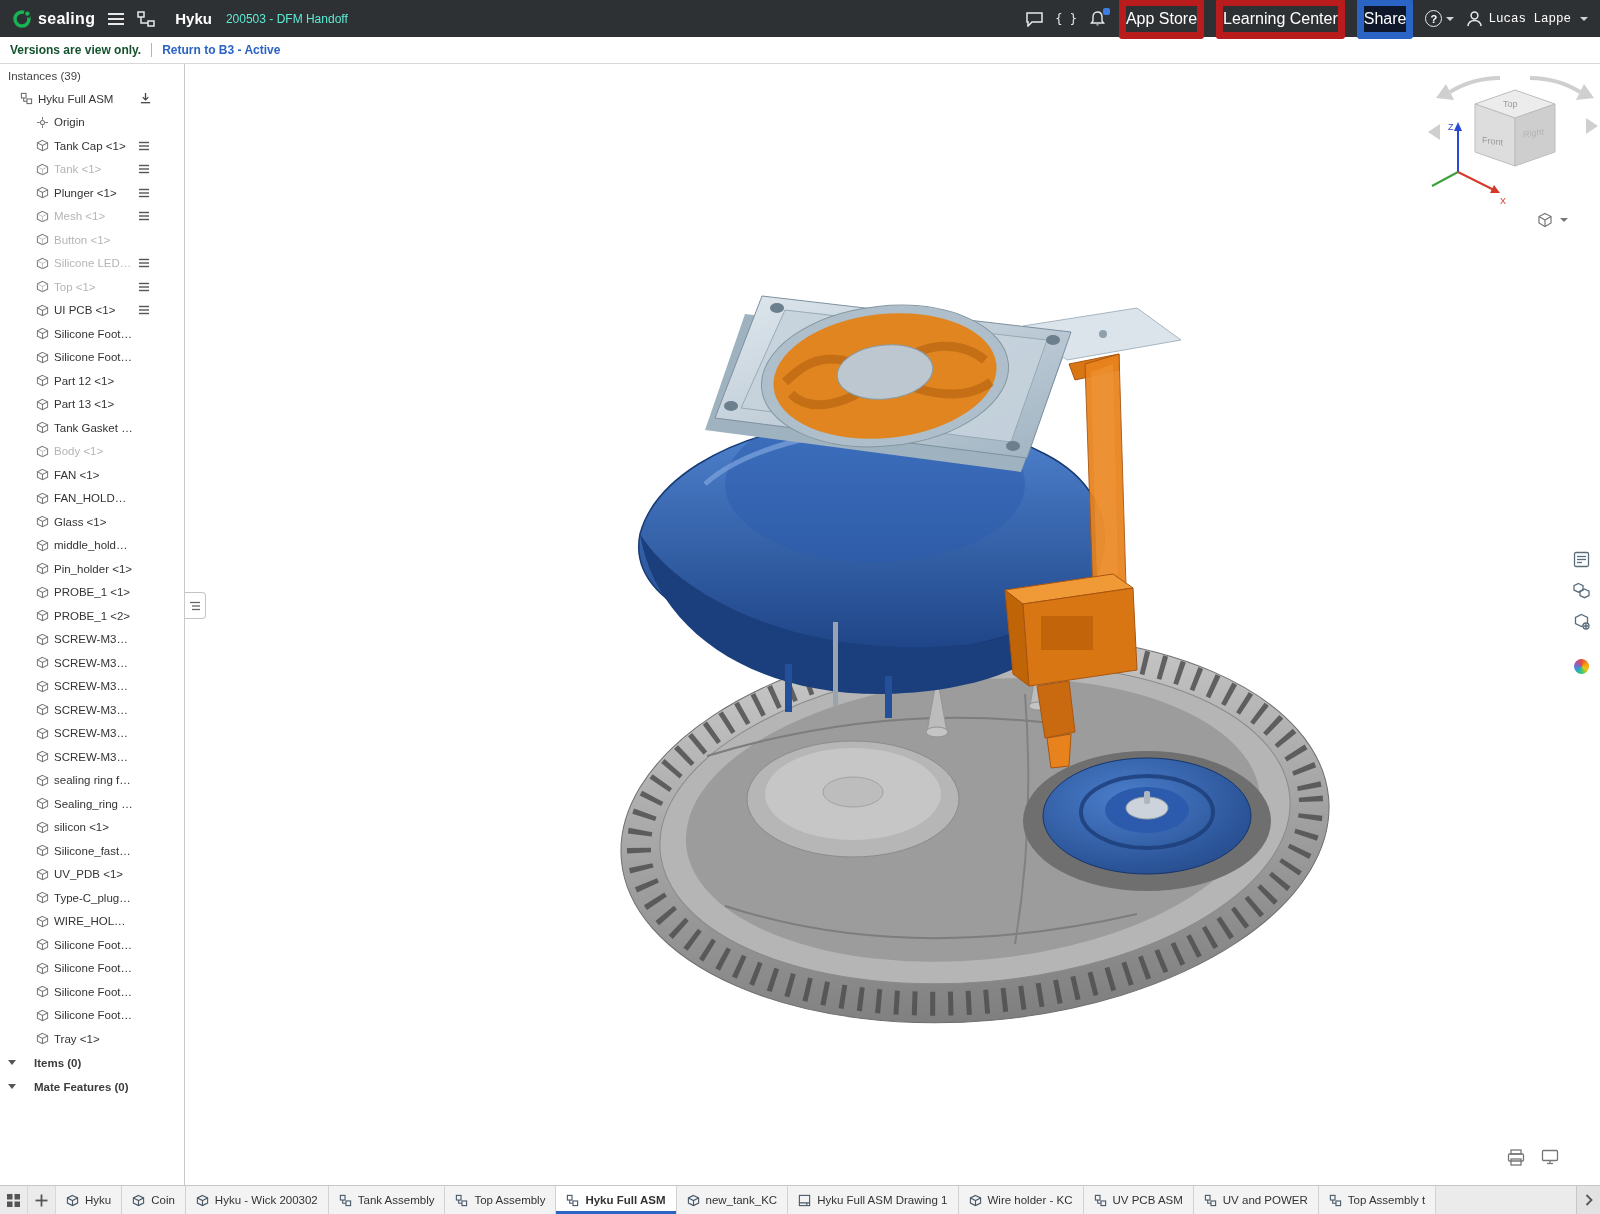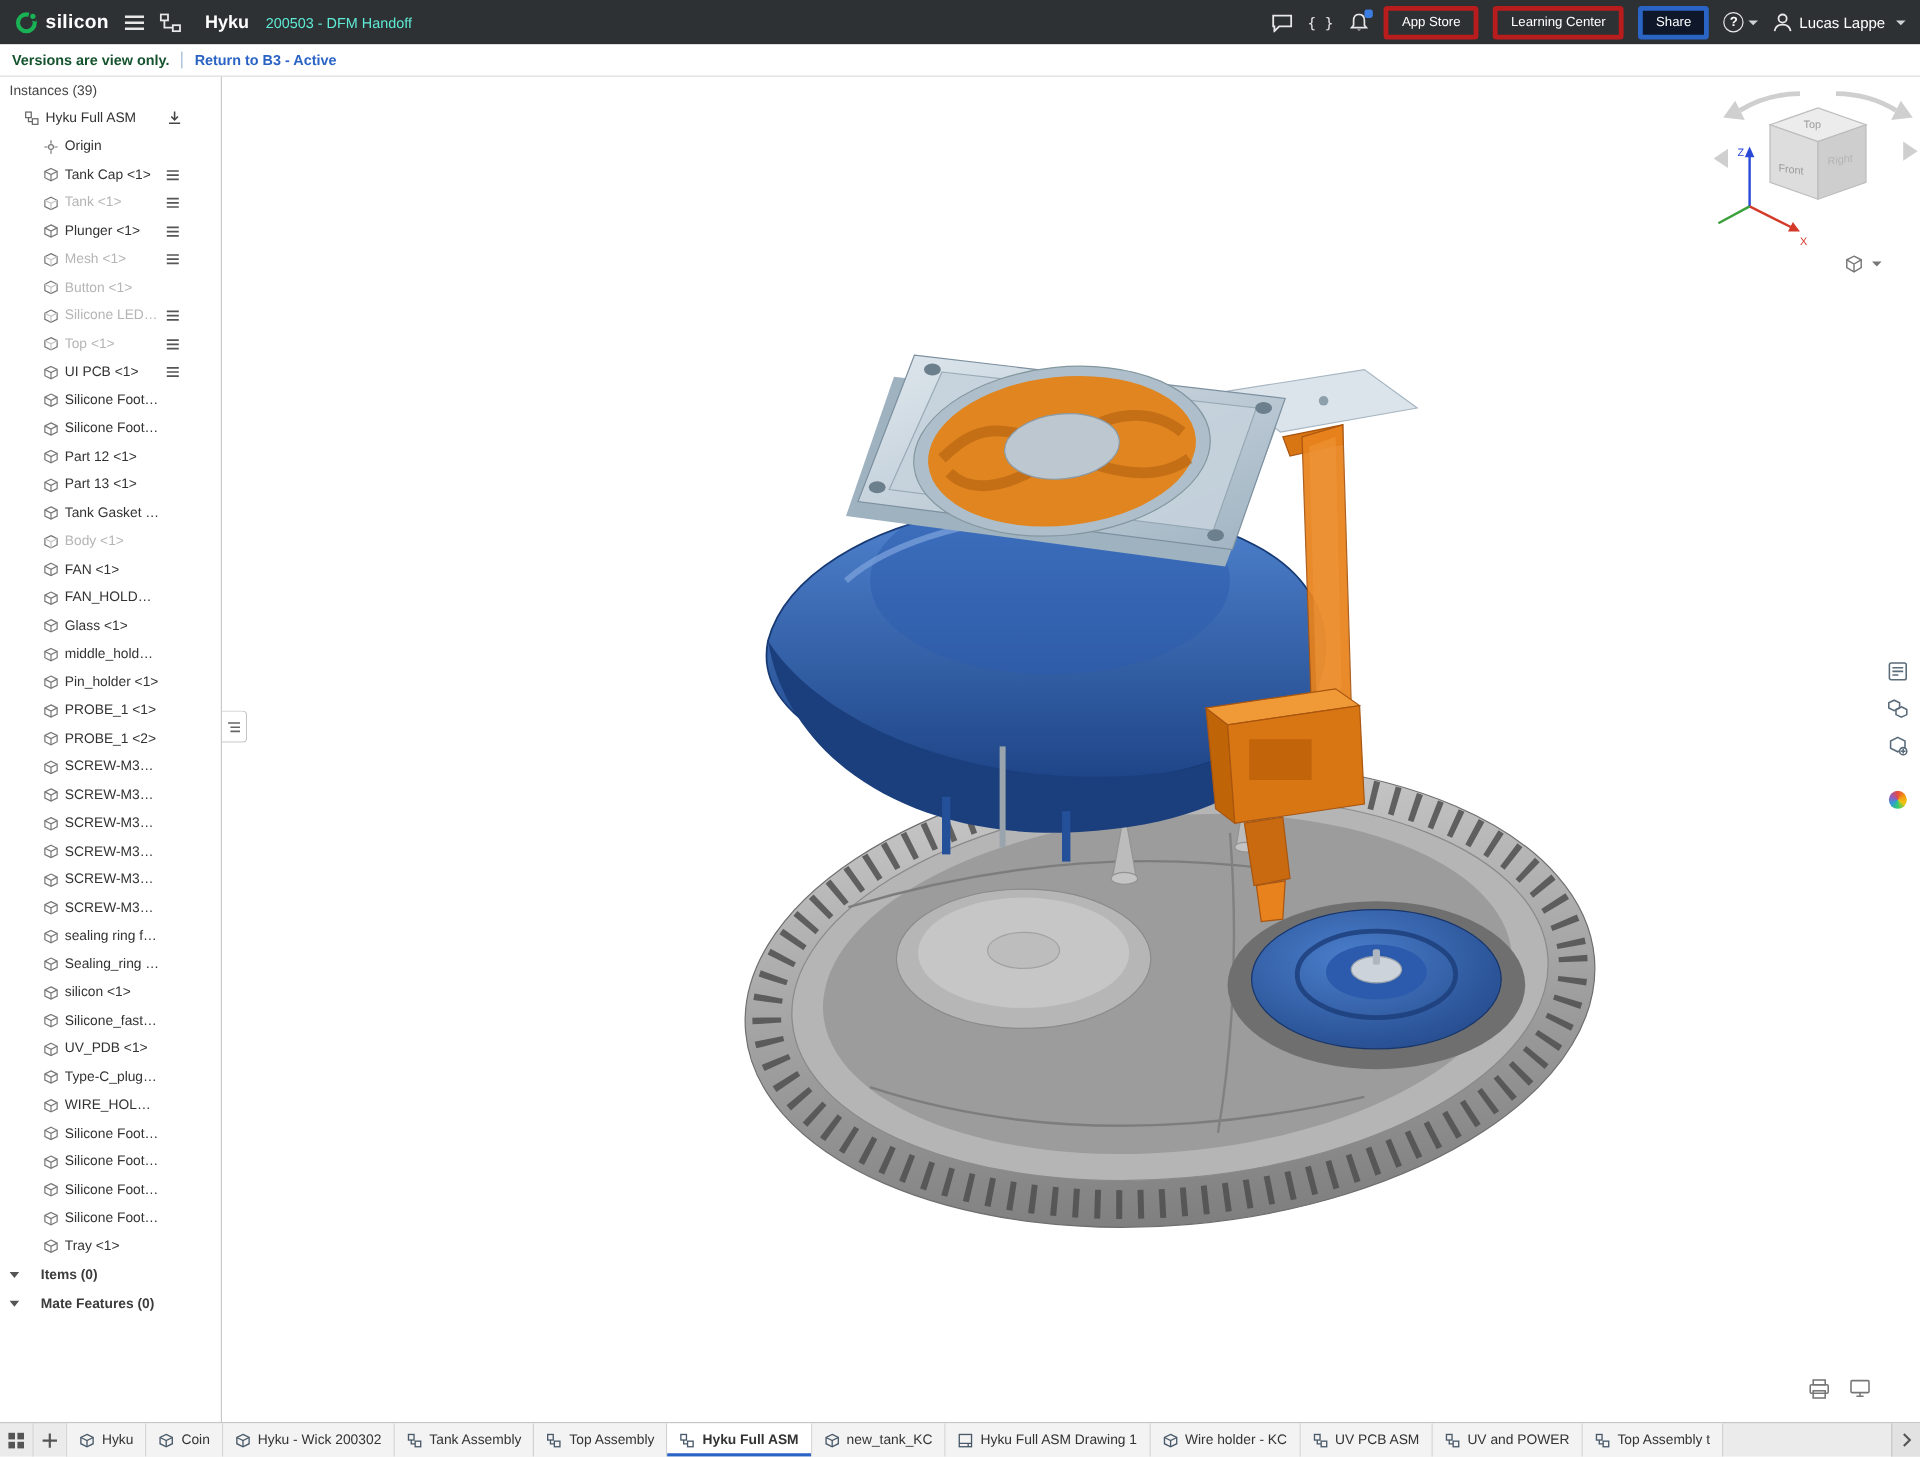--- a/index.html
+++ b/index.html
@@ -9,32 +9,32 @@
   
   .topbar { height:37px; background:#2e3134; color:#fff; display:flex; align-items:center;
     padding:0 12px; gap:12px; }
   .brand { display:flex; align-items:center; gap:6px; }
   .brand-text { font-size:16px; font-weight:bold; letter-spacing:.3px; }
   .tb-icon { width:18px; height:18px; display:inline-flex; align-items:center; justify-content:center;
     color:#e8e8e8; cursor:pointer; }
   .doc-title { font-size:15px; font-weight:bold; margin-left:8px; }
   .doc-subtitle { font-size:12px; color:#5eead4; margin-left:2px; }
   .tb-spacer { flex:1; }
-  .tb-btn { border:4px solid #b91c1c; border-radius:3px; background:transparent; color:#fff;
-    font-size:11px; padding:4px 11px; cursor:pointer; font-family:inherit; white-space:nowrap; }
+  .tb-btn { border:7px solid #b91c1c; border-radius:3px; background:transparent; color:#fff;
+    font-size:16px; padding:4px 0; cursor:pointer; font-family:inherit; white-space:nowrap; }
   .tb-btn.share { background:#0f172a; border-color:#2a64c5; }
   .code-glyph { font-family:"DejaVu Sans Mono", monospace; font-size:12px; color:#e8e8e8; }
   .bell-wrap { position:relative; }
   .bell-badge { position:absolute; top:-2px; right:-3px; width:7px; height:7px; border-radius:2px;
     background:#3b7de0; }
   .help-circle { width:17px; height:17px; border-radius:50%; border:1.5px solid #e8e8e8;
     display:flex; align-items:center; justify-content:center; font-size:11px; font-weight:bold; }
   .caret-down { width:0; height:0; border-left:4px solid transparent; border-right:4px solid transparent;
     border-top:4px solid #cfd3d8; display:inline-block; margin-left:4px; }
-  .user-wrap { display:flex; align-items:center; gap:5px; font-size:12.5px; cursor:pointer; }
+  .user-wrap { display:flex; align-items:center; gap:5px; font-size:12.5px; cursor:pointer;font-family:Liberation Mono, monospace; }
 
   
   .versionbar { height:27px; background:#fff; border-bottom:1px solid #d7d7d7; display:flex;
     align-items:center; padding-left:10px; font-size:12px; }
   .vb-notice { font-weight:bold; color:#14532d; }
   .vb-sep { width:1px; height:14px; background:#9fb6d8; margin:0 10px; }
   .vb-link { color:#2a63c4; font-weight:bold; text-decoration:none; cursor:pointer; }
 
   
   .main { display:flex; height:1121px; }
@@ -103,21 +103,21 @@
 </head>
 <body>
 
 <div class="topbar">
   <div class="brand">
     <svg width="20" height="20" viewBox="0 0 20 20">
       <circle cx="10" cy="10" r="7" fill="none" stroke="#19b356" stroke-width="3.4"></circle>
       <rect x="12" y="1" width="7" height="7" fill="#2e3134" transform="rotate(18 15 4)"></rect>
       <circle cx="15.4" cy="4.6" r="2.2" fill="#19b356"></circle>
     </svg>
-    <span class="brand-text">silicon</span>
+    <span class="brand-text">sealing</span>
   </div>
   <span class="tb-icon">
     <svg width="16" height="14" viewBox="0 0 16 14">
         <g stroke="#e8e8e8" stroke-width="2">
           <line x1="0" y1="2" x2="16" y2="2"></line>
           <line x1="0" y1="7" x2="16" y2="7"></line>
           <line x1="0" y1="12" x2="16" y2="12"></line>
         </g>
       </svg>
   </span>

